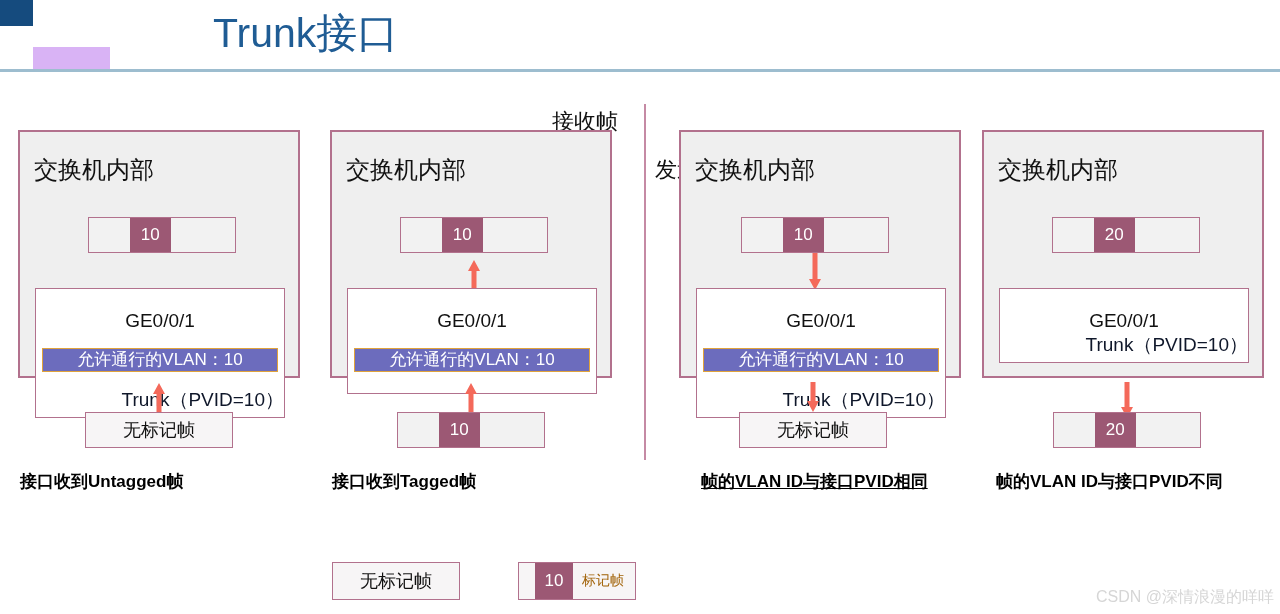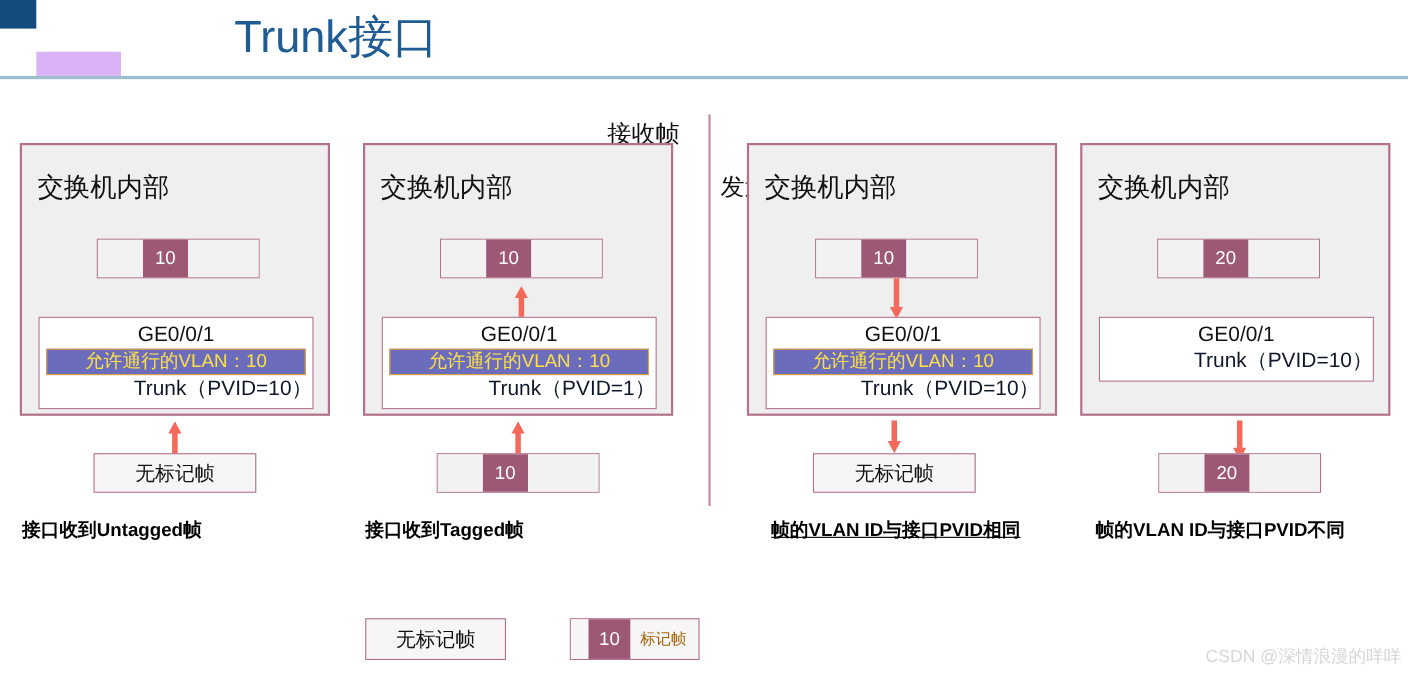--- a/index.html
+++ b/index.html
@@ -101,34 +101,34 @@
     background: #f7f5f6;
   }
 
   
   .portbox {
     position: absolute;
     background: #ffffff;
     border: 1.5px solid #b2718d;
     box-sizing: border-box;
     text-align: center;
-    padding: 4px 0 5px 0;
+    padding: 20px 0 5px 0;
   }
   .portbox .pname {
     font-size: 19px;
     color: #111;
     line-height: 23px;
   }
   .portbox .vbar {
     display: block;
-    margin: 1px 6px;
+    margin: 16px 6px;
     background: #6c6cbd;
     border: 1.5px solid #e0a33b;
     box-sizing: border-box;
-    color: #fde047;
+    color: #ffffff;
     font-size: 17px;
     line-height: 22px;
     white-space: nowrap;
   }
   .portbox .ptrunk {
     font-size: 19px;
     color: #0f172a;
     line-height: 24px;
     display: block;
     margin-top: 1px;
@@ -227,21 +227,20 @@
     <span class="seg-b"></span>
   </div>
   <div class="arrow" style="left:135px; top:128px; height:30px;">
     <svg width="14" height="30" viewBox="0 0 14 30">
         <path d="M7 0 L13 11 L9.5 11 L9.5 30 L4.5 30 L4.5 11 L1 11 Z" fill="#f4695a"></path>
       </svg>
   </div>
   <div class="portbox" style="left:15px; top:156px; width:250px;">
     <span class="pname">GE0/0/1</span>
     <span class="vbar">允许通行的VLAN：10</span>
-    <span class="ptrunk">Trunk（PVID=1）</span>
   </div>
 </div>
 <div class="arrow" style="left:464px; top:383px; height:30px;">
   <svg width="14" height="30" viewBox="0 0 14 30">
       <path d="M7 0 L13 11 L9.5 11 L9.5 30 L4.5 30 L4.5 11 L1 11 Z" fill="#f4695a"></path>
     </svg>
 </div>
 <div class="frame" style="left:397px; top:412px; width:148px;">
   <span class="seg-a"></span>
   <span class="seg-tag">10</span>

